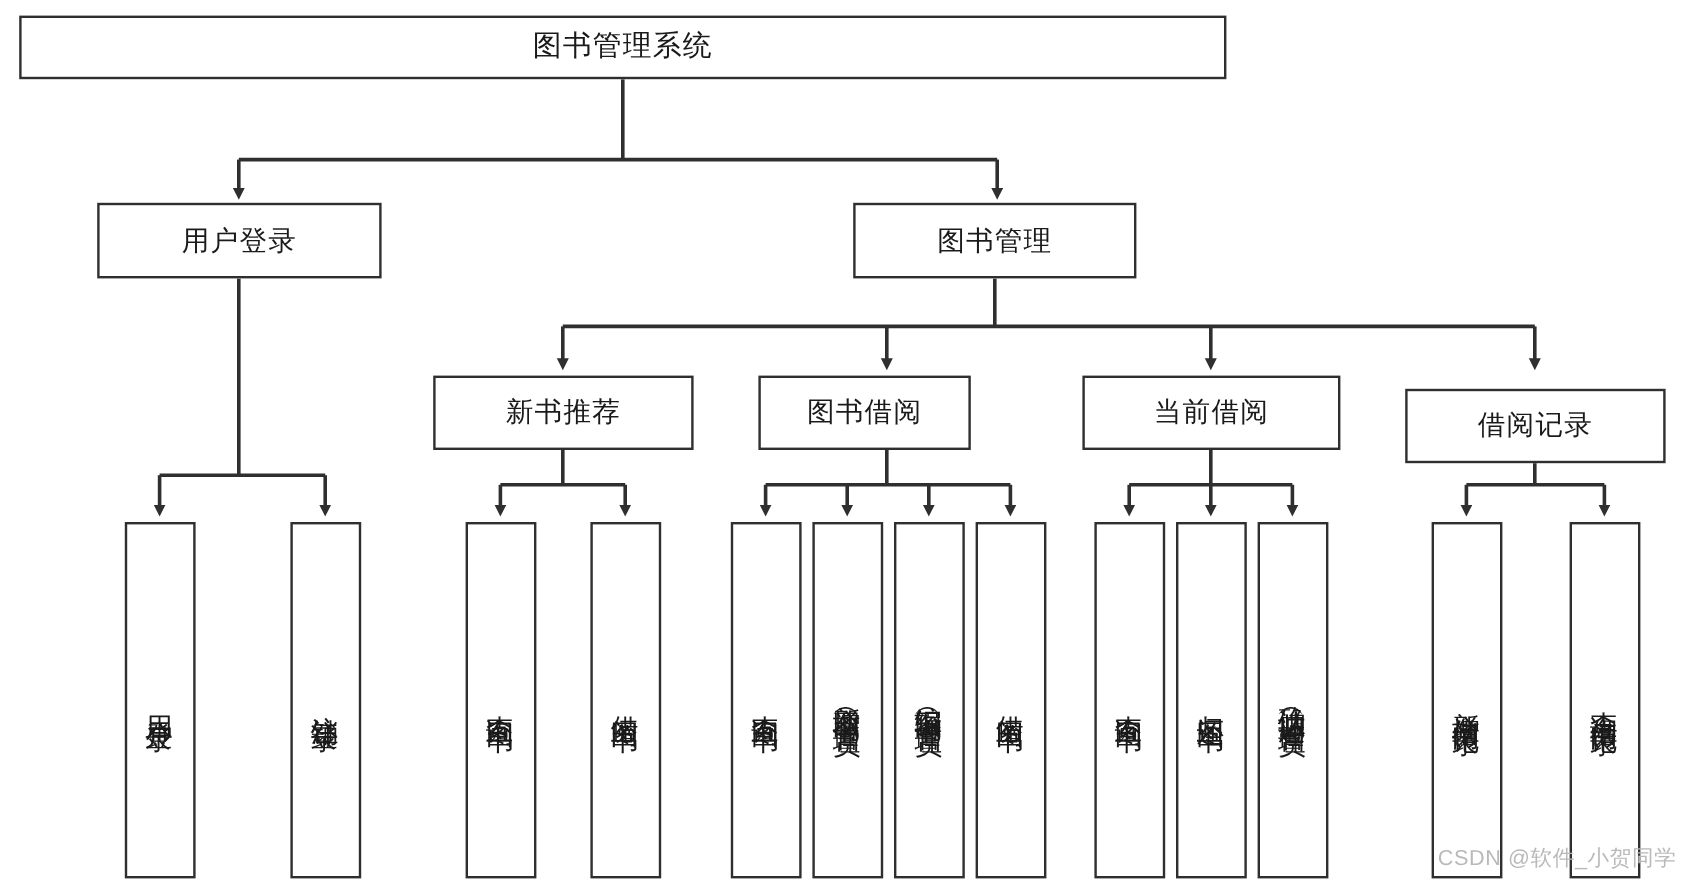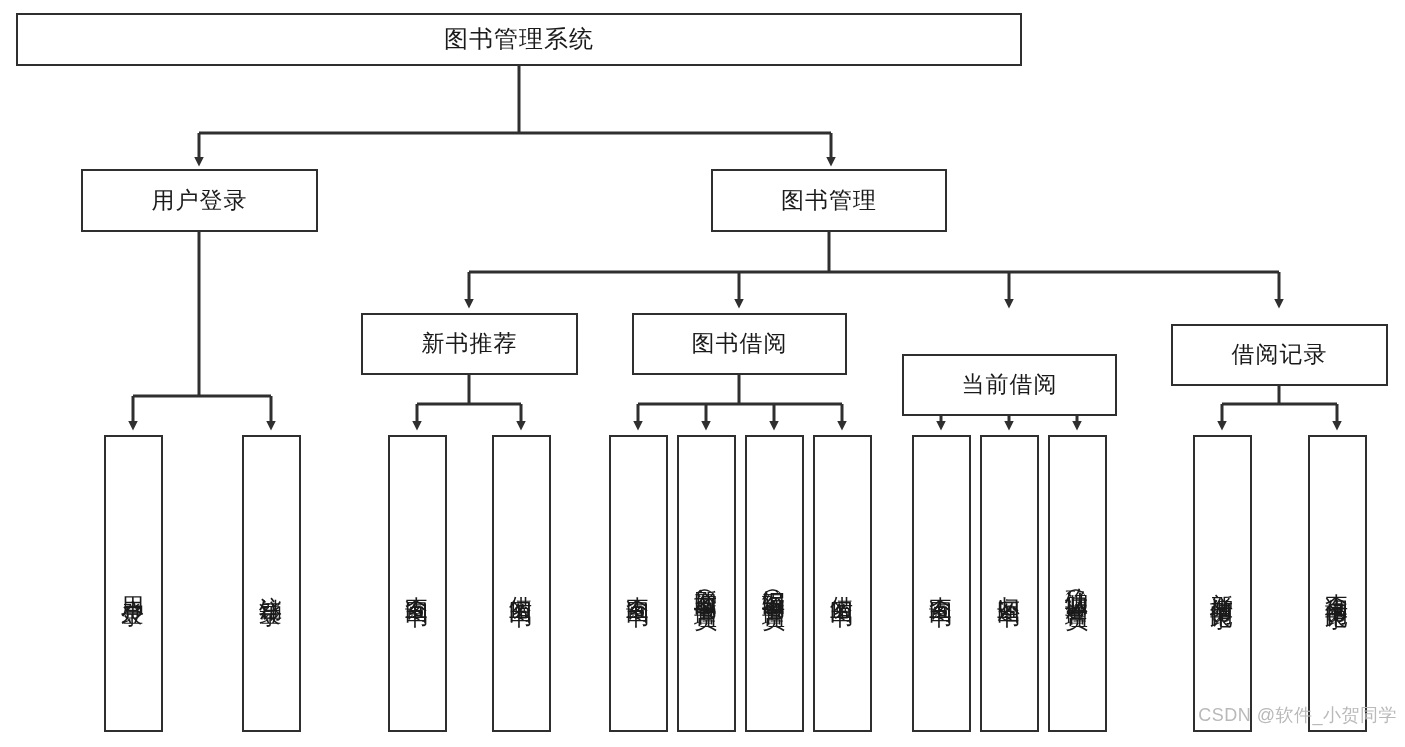--- a/index.html
+++ b/index.html
@@ -125,23 +125,23 @@
   </svg>
 
   <div class="node h title" style="left:16px; top:13px; width:1006px; height:53px;text-align:center;">图书管理系统</div>
 
   <div class="node h" style="left:81px; top:169px; width:237px; height:63px;">用户登录</div>
 
   <div class="node h" style="left:361px; top:313px; width:217px; height:62px;">新书推荐</div>
 
   <div class="node h" style="left:711px; top:169px; width:236px; height:63px;">图书管理</div>
 
-  <div class="node h" style="left:632px; top:313px; width:215px; height:62px;">图书借阅</div>
+  <div class="node h" style="left:632px; top:313px; width:177px; height:62px;">图书借阅</div>
 
-  <div class="node h" style="left:902px; top:313px; width:215px; height:62px;margin-top:41px;">当前借阅</div>
+  <div class="node h" style="left:902px; top:313px; width:215px; height:62px;">当前借阅</div>
 
   <div class="node h" style="left:1171px; top:324px; width:217px; height:62px;">借阅记录</div>
 
   <div class="node v" style="left:104px; top:435px; width:59px; height:297px;">
     <span class="vtext">用户登录</span>
   </div>
   <div class="node v" style="left:242px; top:435px; width:59px; height:297px;">
     <span class="vtext">注销登录</span>
   </div>
 

